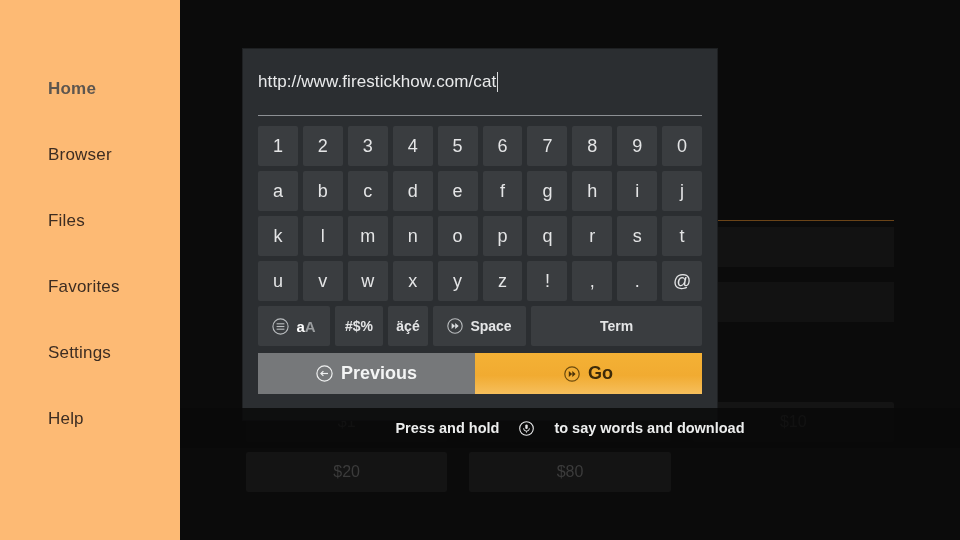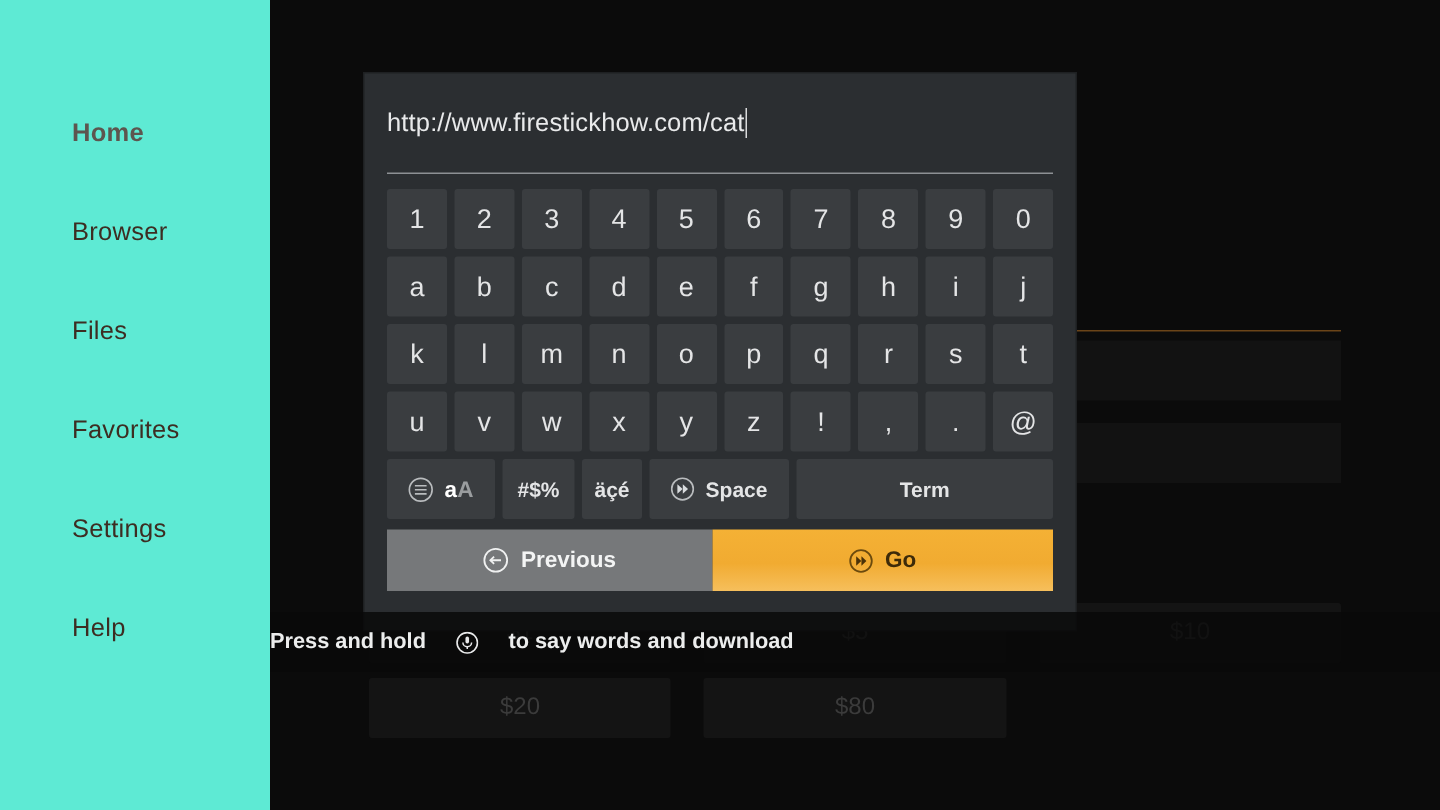--- a/index.html
+++ b/index.html
@@ -23,21 +23,21 @@
   
   #bg-app {
     position: absolute;
     inset: 0;
   }
 
   #sidebar {
     position: absolute;
     left: 0; top: 0;
     width: 180px; height: 540px;
-    background: #5eead4;
+    background: #fdba74;
     text-align: right;
   }
   #sidebar-list {
     position: absolute;
     left: 0; top: 56px;
     width: 180px;
   }
   .side-item {
     height: 66px;
     display: flex;
@@ -195,21 +195,21 @@
   #kb-actions {
     display: flex;
     gap: 0;
   }
   .kb-action {
     height: 41px;
     display: flex;
     align-items: center;
     justify-content: center;
     gap: 8px;
-    font-size: 15px;
+    font-size: 18px;
     font-weight: bold;
   }
   #btn-previous {
     flex: 0 0 217px;
     background: #76787a;
     color: #f3f4f4;
   }
   #btn-go {
     flex: 1 1 auto;
     background: linear-gradient(180deg, #f4b135 0%, #f1ab31 55%, #f6bf5c 100%);
@@ -225,20 +225,21 @@
   }
   .ic svg { display: block; }
 
   
   #voice-hint {
     position: absolute;
     left: 180px; top: 408px;
     width: 780px; height: 40px;
     display: flex;
     align-items: center;
+    justify-content: center;
     gap: 20px;
     font-size: 14.5px;
     font-weight: bold;
     color: #eceded;
     background: rgba(8,8,8,0.82);
     z-index: 20;
   }
 </style>
 </head>
 <body>

